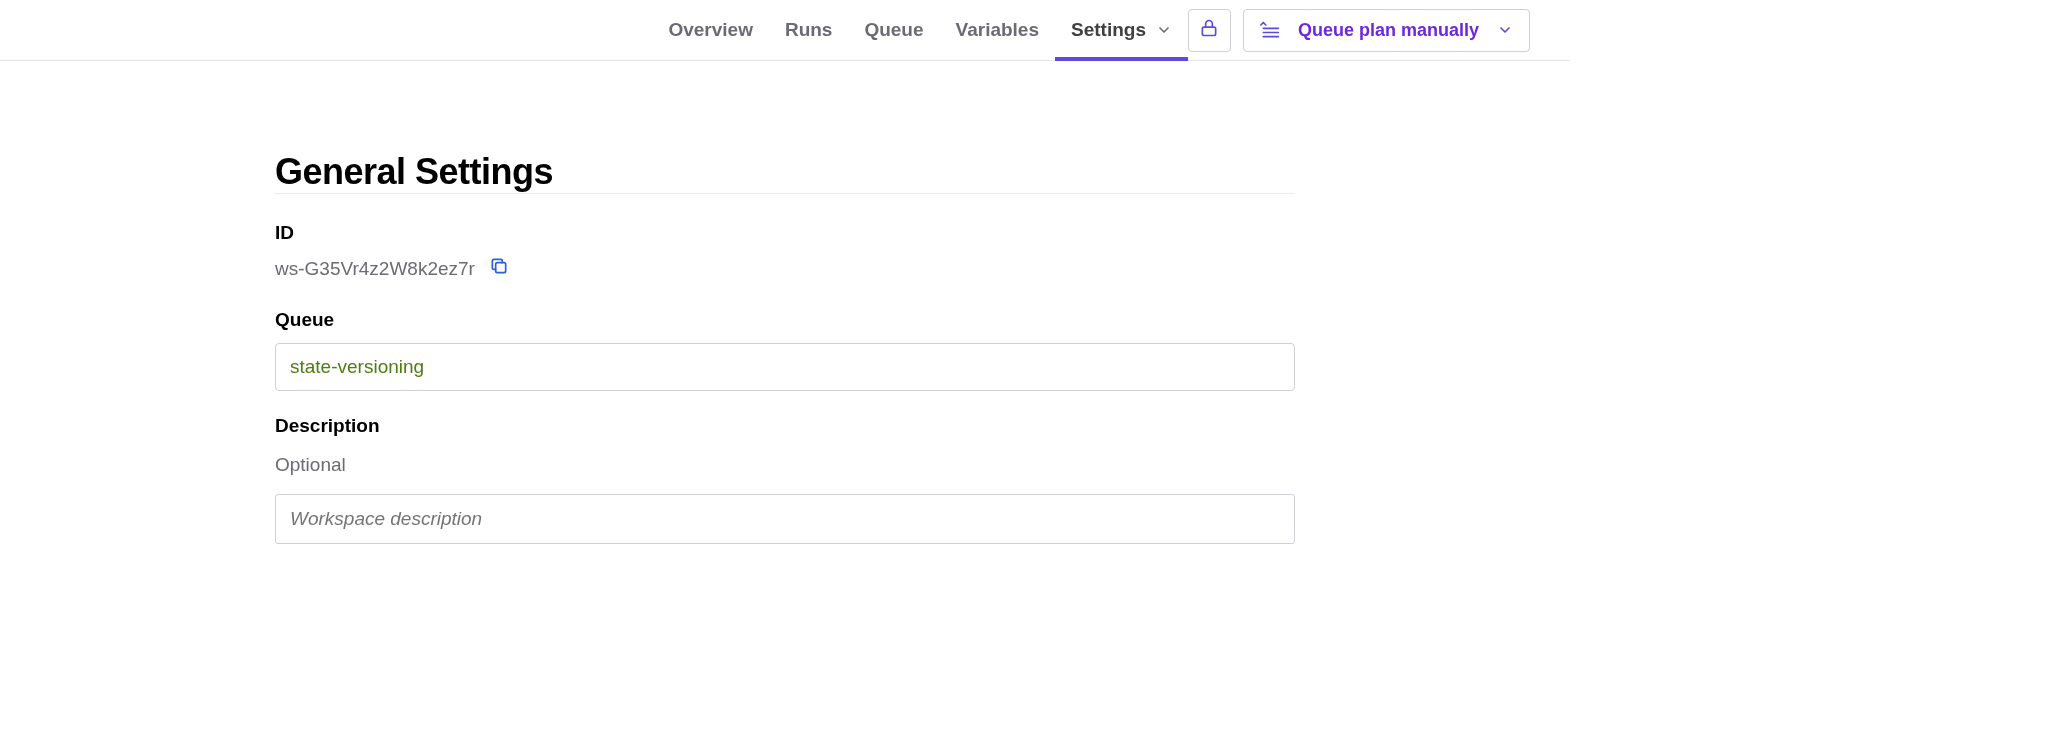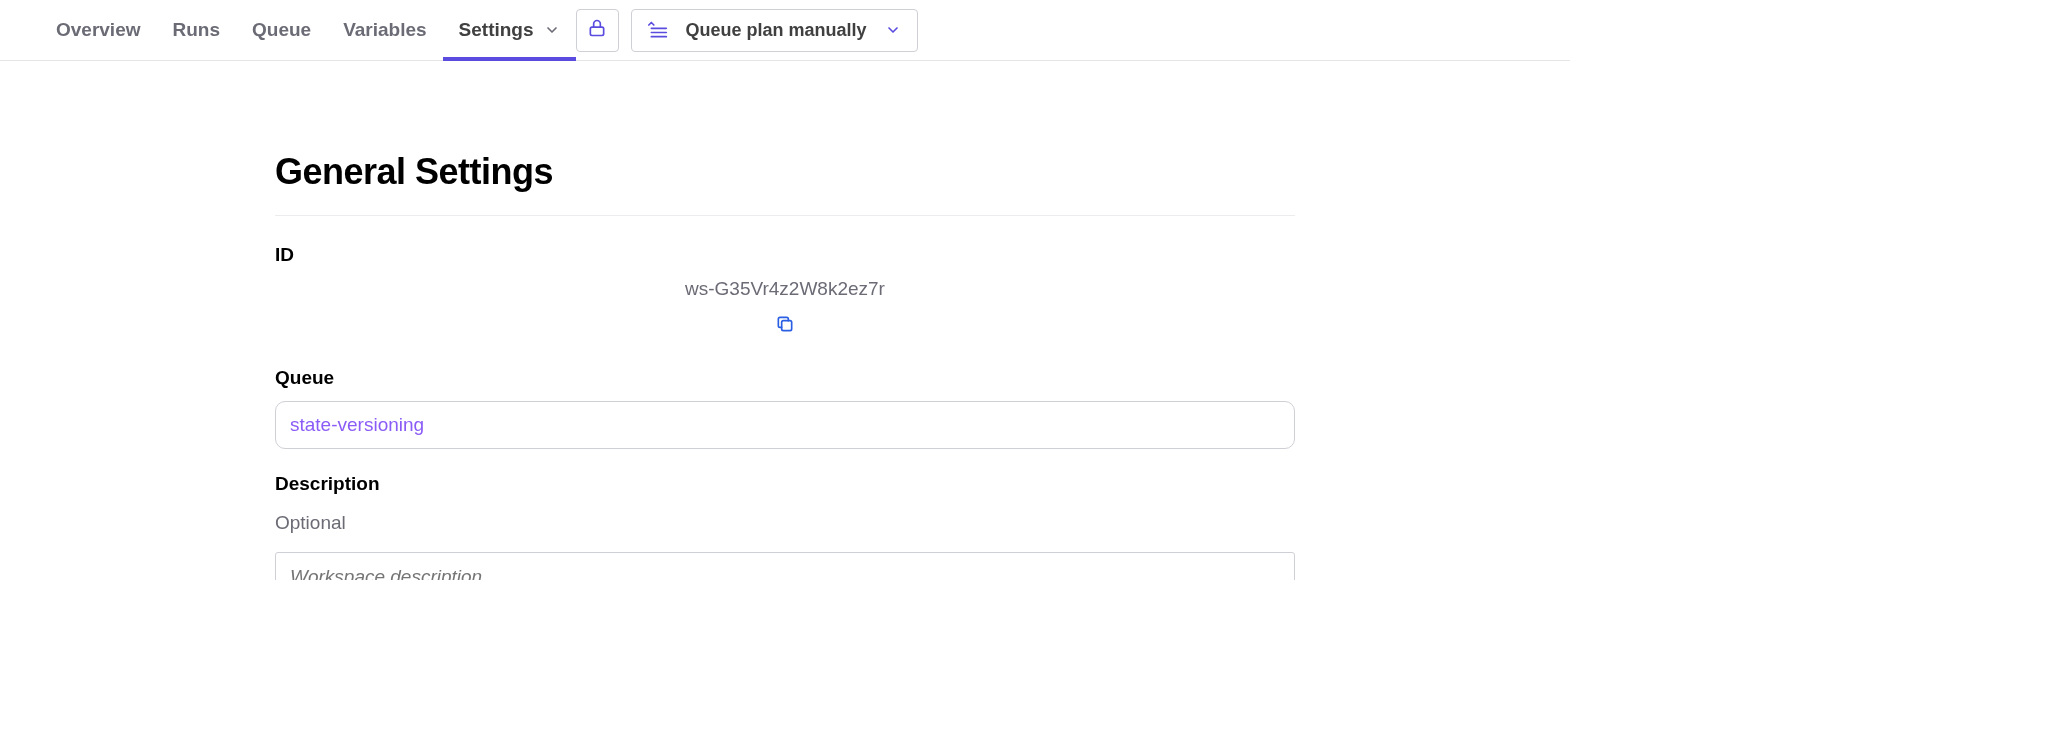--- a/index.html
+++ b/index.html
@@ -9,21 +9,21 @@
     color: #000;
     width: 1570px;
     height: 580px;
     overflow: hidden;
   }
 
   
   .topbar {
     display: flex;
     align-items: center;
-    justify-content: flex-start;
+    justify-content: flex-end;
     border-bottom: 1px solid #e5e5e8;
     padding: 0 40px;
     height: 61px;
   }
   .tabs {
     display: flex;
     align-items: center;
     height: 100%;
   }
   .tab {
@@ -66,68 +66,66 @@
   }
   .btn-square svg { stroke: #5b4ce0; }
   .btn-queue {
     height: 43px;
     border: 1px solid #cfcfd6;
     border-radius: 4px;
     display: flex; align-items: center;
     gap: 18px;
     padding: 0 16px;
     cursor: pointer;
-    color: #404040;
+    color: #6d28d9;
     font-size: 18px;
     font-weight: 600;
     background: #fff;
   }
   .btn-queue .qicon { display:flex; }
   .btn-queue .qchev { display:flex; }
 
   
   .content {
     max-width: 1020px;
     margin: 0 auto;
     padding-top: 90px;
   }
   h1 {
     font-size: 36px;
     font-weight: 800;
     letter-spacing: -0.5px;
-    padding-bottom: 22px;
     border-bottom: 1px solid #ececef;
     margin-bottom: 28px;
   }
   .field-label {
     font-size: 19px;
     font-weight: 700;
     margin-bottom: 12px;
   }
   .id-row {
     display: flex;
     align-items: center;
     gap: 14px;
     color: #6b6b76;
     font-size: 19px;
     margin-bottom: 28px;
-    flex-direction: column;
   }
   .copy-btn {
     display:flex; cursor:pointer;
   }
   .copy-btn svg { stroke:#2b5fe3; }
   .text-input {
     width: 100%;
     height: 48px;
     border: 1px solid #cfcfd6;
-    border-radius: 10px;
+    border-radius: 4px;
     padding: 8px 14px;
     font-size: 19px;
-    color: #8b5cf6;
+    color: #4d7c0f;
     background:#fff;
     margin-bottom: 24px;
   }
   .text-input::placeholder { color: #b3b3ba; }
   .optional {
     color: #6b6b76;
     font-size: 19px;
     margin-top: 17px;
     margin-bottom: 18px;
   }

